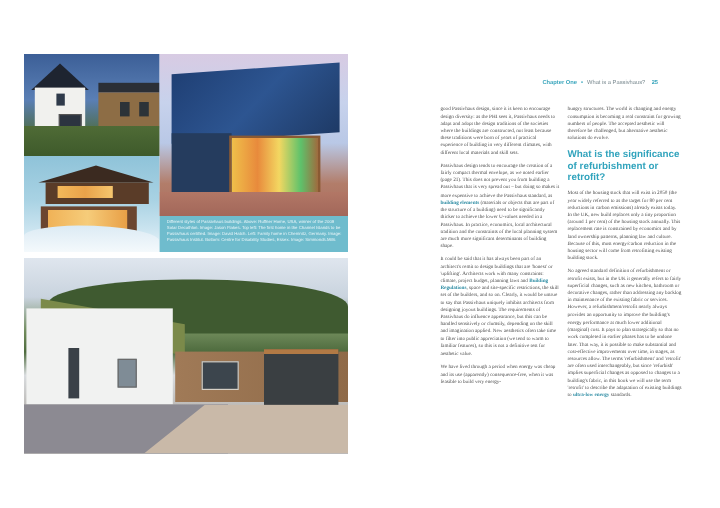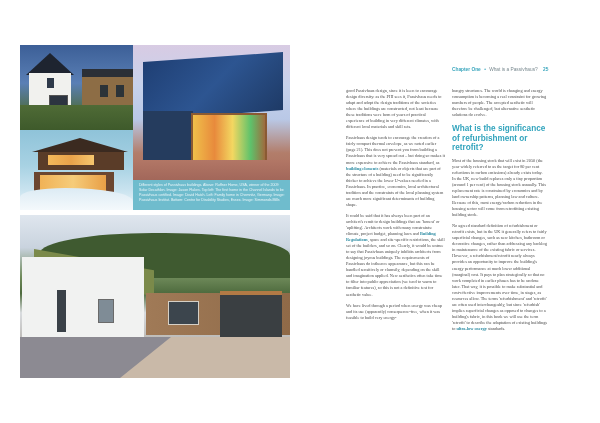--- a/index.html
+++ b/index.html
@@ -12,21 +12,21 @@
   #ph-lodge{left:20px;top:130px;width:113px;height:80px;background:linear-gradient(180deg,#8fc3d9 0%,#a8d2e3 45%,#c9e3ef 75%,#eef6fa 100%);}
   #ph-solar{left:133px;top:45px;width:157px;height:135px;background:linear-gradient(180deg,#d8cbe3 0%,#c7d2ec 30%,#b9c8e6 55%,#b27d6a 80%,#a96e5e 100%);}
   #caption-band{left:133px;top:180px;width:157px;height:30px;background:#6fbccd;}
   #ph-school{left:20px;top:215px;width:270px;height:163px;background:linear-gradient(180deg,#dfe6ee 0%,#c9d3de 20%,#6f8a5a 38%,#4e6b3e 48%,#d9dcdf 60%,#b9b6b2 78%,#8f8b89 100%);}
   .caption{position:absolute;left:6px;top:3px;width:146px;font-family:"Liberation Sans",sans-serif;font-size:3.6px;line-height:5px;color:#eaf6f9;}
   
   #running-head{position:absolute;left:452px;top:67px;width:95px;text-align:right;font-family:"Liberation Sans",sans-serif;font-size:4.8px;color:#7a8a90;white-space:nowrap;}
   #running-head .ch{color:#3aa6bd;font-weight:bold;}
   #running-head .pg{color:#3aa6bd;font-weight:bold;margin-left:4px;}
   
-  .col{position:absolute;font-size:4.3px;line-height:6.05px;color:#4a4a4a;text-align:left;}
+  .col{position:absolute;font-size:4.3px;line-height:6.05px;color:#4a4a4a;text-align:left;margin-left:21px;}
   .col p{margin:0 0 5px 0;}
   #col1{left:346px;top:88px;width:99px;}
   #col2{left:452px;top:88px;width:95px;}
   .kw{color:#2d8ca3;font-weight:bold;}
   h2{margin:6px 0 5px 0;font-family:"Liberation Sans",sans-serif;font-size:8.2px;line-height:9.5px;color:#32a4bd;font-weight:bold;}
   
   .shape{position:absolute;}
 </style>
 </head>
 <body>

